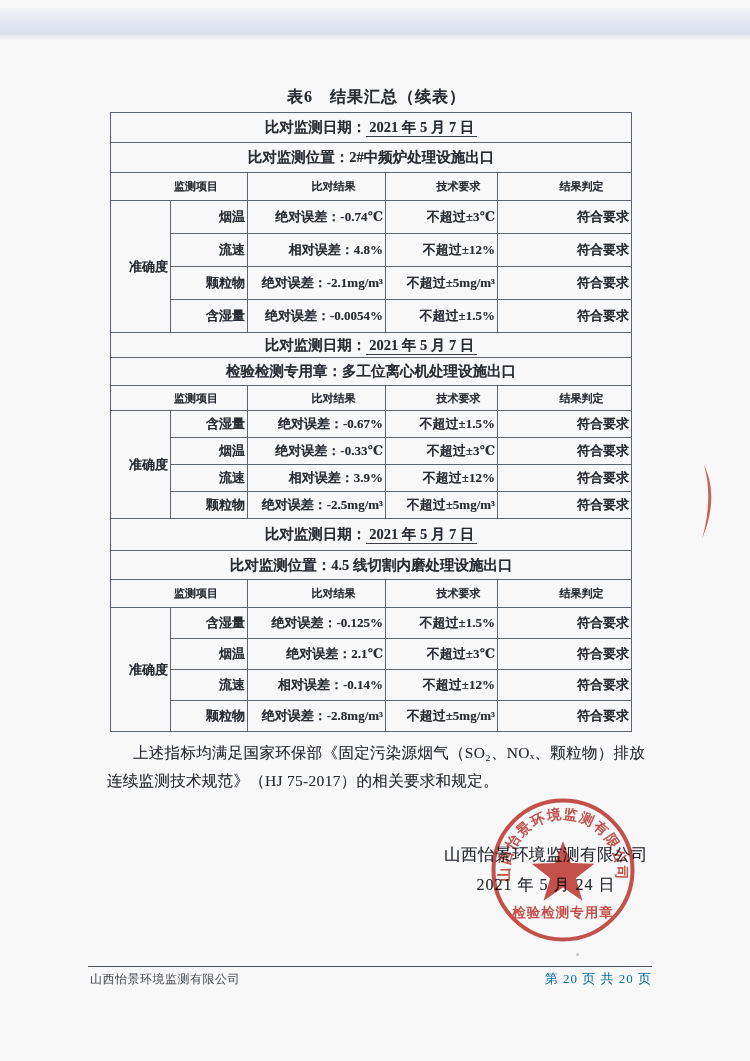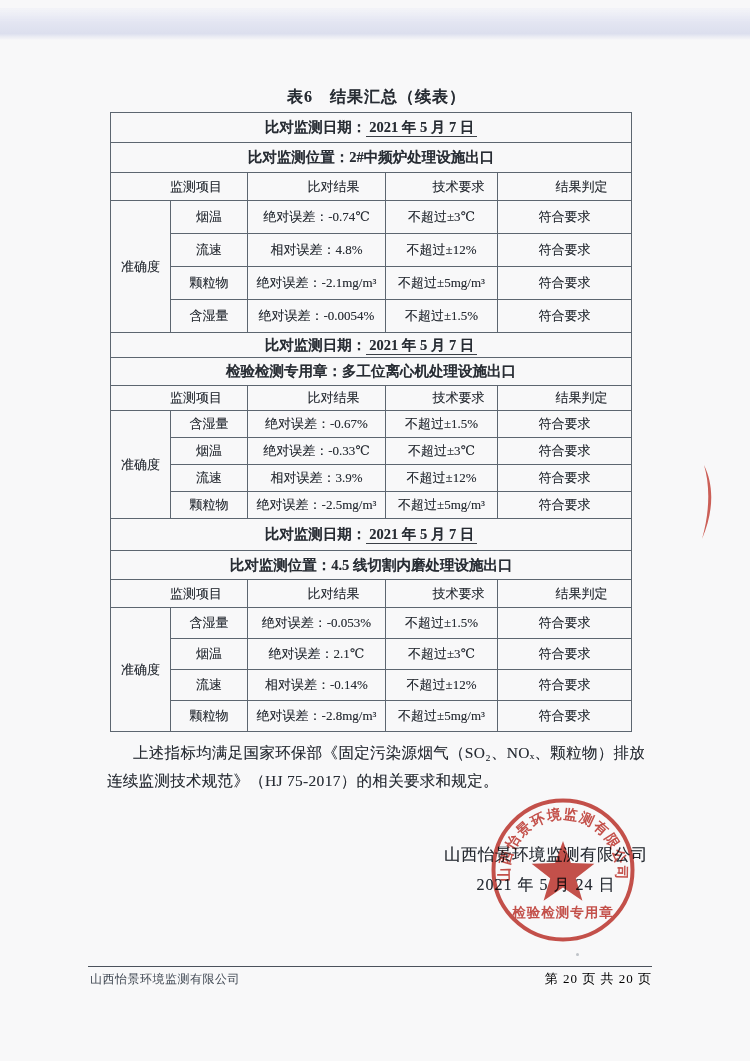--- a/index.html
+++ b/index.html
@@ -24,22 +24,22 @@
   table.results{
     position:absolute;left:110px;top:112px;width:521px;
     border-collapse:collapse;table-layout:fixed;
   }
   table.results td,table.results th{
     border:1px solid #5d6670;padding:0 2px;text-align:center;vertical-align:middle;
     overflow:hidden;white-space:nowrap;
     text-shadow:0 0 .5px rgba(40,45,55,.4);
   }
   tr.r-date td,tr.r-loc td{font-weight:bold;font-size:14.5px;}
-  tr.r-head th{font-weight:normal;font-size:13px;padding-left:36px;}
-  tr.r-data td{font-size:13px;font-weight:normal;}
+  tr.r-head th{font-weight:bold;font-size:11px;padding-left:36px;}
+  tr.r-data td{font-size:13px;font-weight:bold;text-align:right;}
   td.cat{font-size:13.5px;}
   .u{border-bottom:1px solid #3a3f46;padding:0 3px 1px 3px;}
   
   tr.s1.r-date td{height:29px}  tr.s1.r-loc td{height:29px}
   tr.s1.r-head th{height:27px}  tr.s1.r-data td{height:32px}
   tr.s2.r-date td{height:24px}  tr.s2.r-loc td{height:27px}
   tr.s2.r-head th{height:24px}  tr.s2.r-data td{height:26px}
   tr.s3.r-date td{height:31px}  tr.s3.r-loc td{height:28px}
   tr.s3.r-head th{height:27px}  tr.s3.r-data td{height:30px}
   .note{
@@ -58,21 +58,21 @@
     position:absolute;left:486px;top:793px;width:154px;height:154px;
     mix-blend-mode:multiply;opacity:.92;
   }
   .side-arc{position:absolute;left:697px;top:463px;width:22px;height:80px;opacity:.8;}
   .speck{position:absolute;left:576px;top:953px;width:3px;height:3px;background:#9aa0a8;border-radius:50%;opacity:.6;}
   .footer-line{position:absolute;left:88px;top:966px;width:564px;border-top:1.5px solid #4b525c;}
   .footer-left{
     position:absolute;left:90px;top:971px;font-size:12px;color:#3f4752;letter-spacing:.5px;
   }
   .footer-right{
-    position:absolute;right:98px;top:970px;font-size:13px;color:#000000;letter-spacing:1px;
+    position:absolute;right:98px;top:970px;font-size:13px;color:#0369a1;letter-spacing:1px;
   }
 </style>
 </head>
 <body>
 
 <div class="page">
   <div class="top-band"></div>
 
   <div class="title">表6　结果汇总（续表）</div>
 
@@ -171,21 +171,21 @@
       </tr>
       <tr class="s3 r-head">
         <th colspan="2">监测项目</th>
         <th>比对结果</th>
         <th>技术要求</th>
         <th>结果判定</th>
       </tr>
       <tr class="s3 r-data">
         <td class="cat" rowspan="4">准确度</td>
         <td>含湿量</td>
-        <td>绝对误差：-0.053%</td>
+        <td>绝对误差：-0.125%</td>
         <td>不超过±1.5%</td>
         <td>符合要求</td>
       </tr>
       <tr class="s3 r-data">
         <td>烟温</td>
         <td>绝对误差：2.1℃</td>
         <td>不超过±3℃</td>
         <td>符合要求</td>
       </tr>
       <tr class="s3 r-data">

